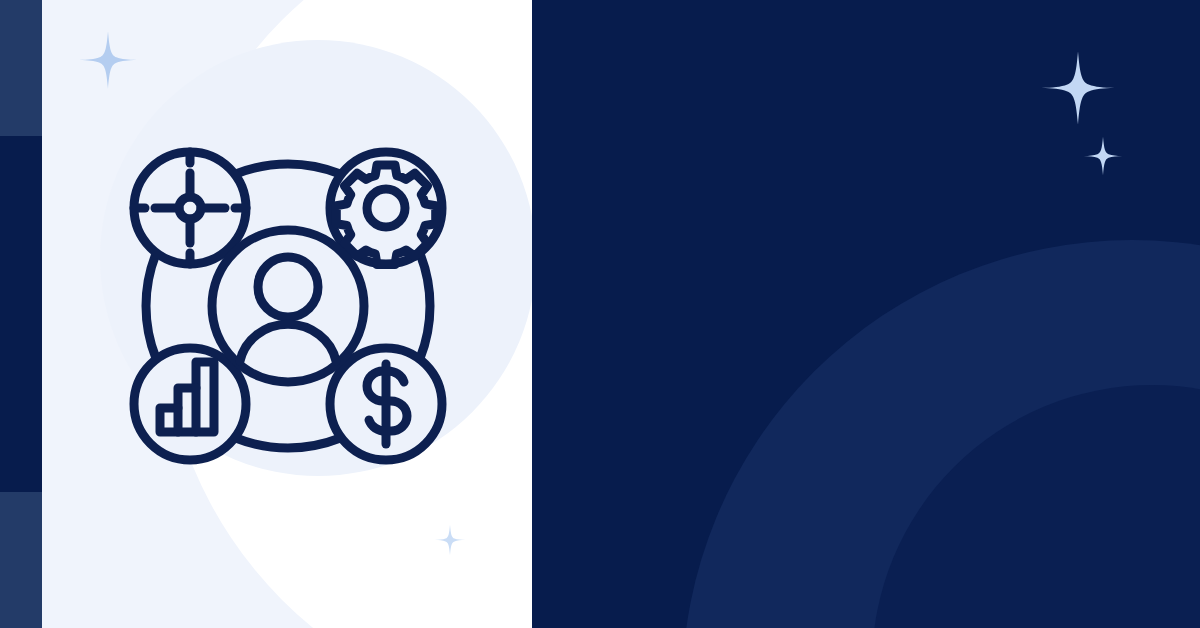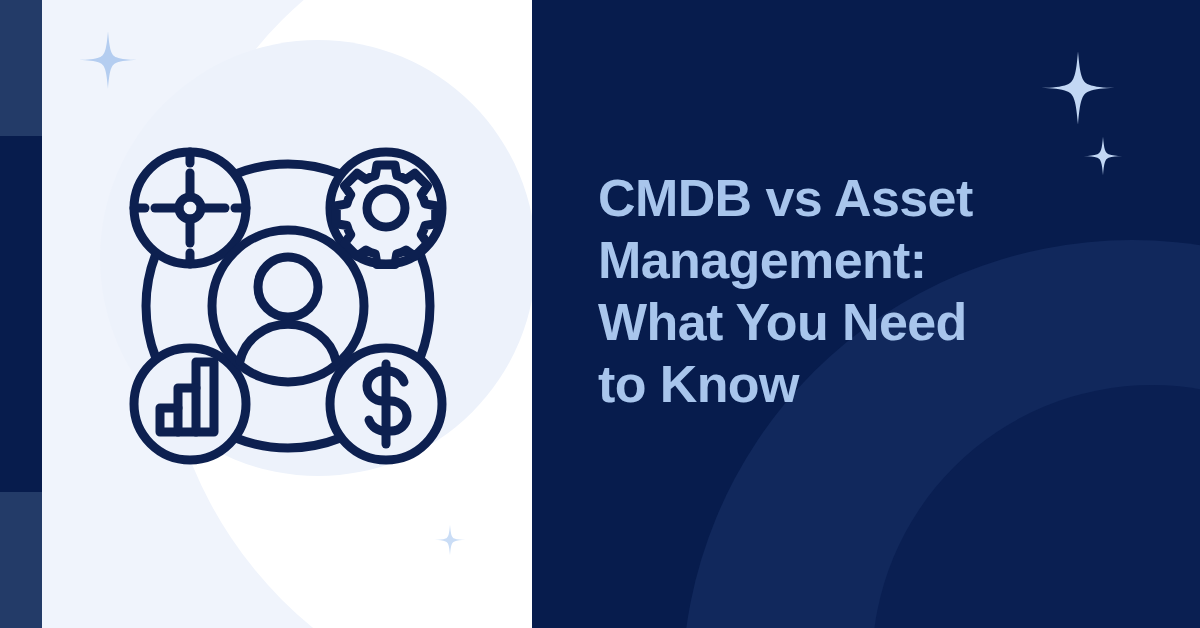--- a/index.html
+++ b/index.html
@@ -224,20 +224,14 @@
         <g>
           <circle cx="160" cy="160" r="76"></circle>
           <circle cx="160" cy="141" r="30"></circle>
           <path d="M112 215 a49 46 0 0 1 96 0"></path>
         </g>
 
       </g>
     </svg>
   </div>
 
-  <div class="title-block">
-    <h1 class="title-text">CMDB vs Asset
-Management:
-What You Need
-to Know</h1>
-  </div>
 
 </div>
 
 </body></html>

